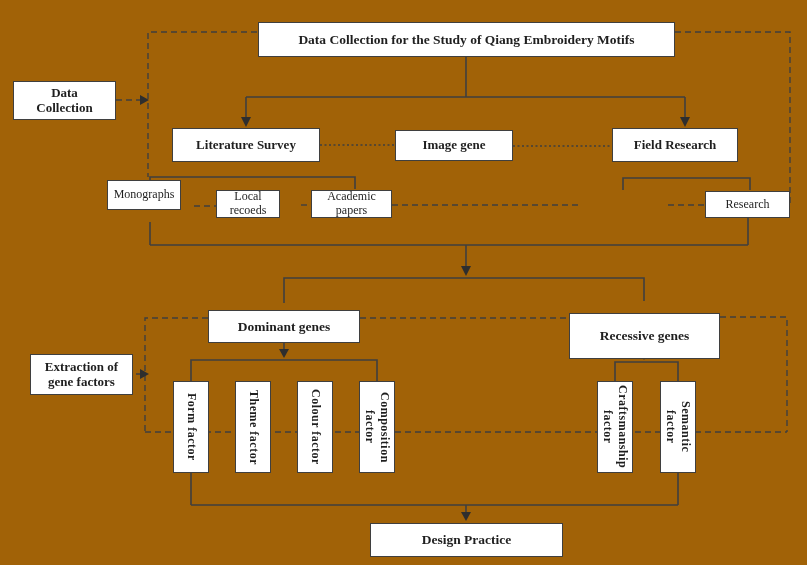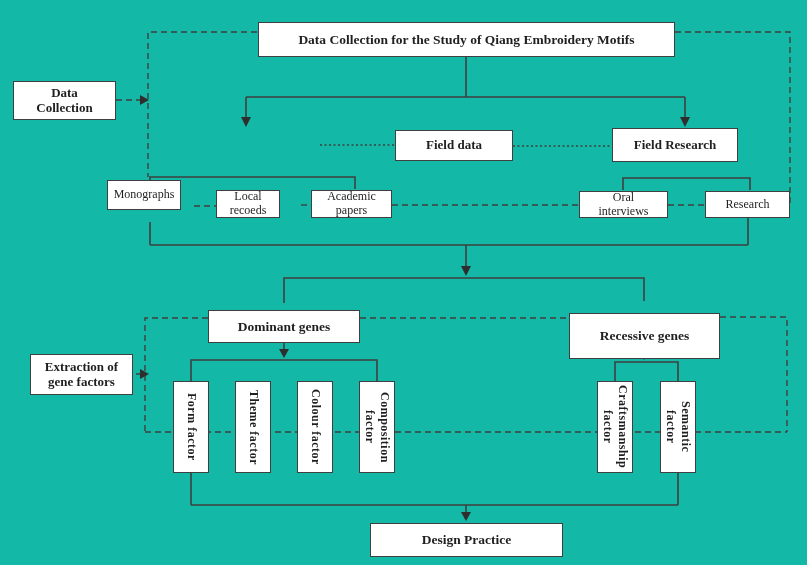--- a/index.html
+++ b/index.html
@@ -1,17 +1,17 @@
 <!DOCTYPE html>
 <html><head>
 <meta charset="utf-8">
 <style>
   html,body{margin:0;padding:0;background:#ffffff;}
   #stage{
-    position:relative;width:807px;height:565px;background:#14b8a6;
+    position:relative;width:807px;height:565px;background:#a16207;
     font-family:"Liberation Serif","DejaVu Serif",serif;color:#1f1f1f;overflow:hidden;
   }
   #wires{position:absolute;left:0;top:0;z-index:1;}
   .node{
     position:absolute;z-index:2;background:#ffffff;border:1.6px solid #3f3f3f;
     display:flex;align-items:center;justify-content:center;text-align:center;
     white-space:pre-line;line-height:1.15;box-sizing:border-box;
   }
   .bold{font-weight:bold;}
   .light{border-width:1.3px;font-weight:normal;}
@@ -97,30 +97,29 @@
       <line class="solid" x1="466" y1="505" x2="466" y2="513"></line>
       <polygon class="ah" points="461,512 471,512 466,521"></polygon>
     </g>
   </svg>
 
   <div class="node bold" style="left:258px;top:22px;width:417px;height:35px;font-size:13.5px">Data Collection for the Study of Qiang Embroidery Motifs</div>
 
   <div class="node bold" style="left:13px;top:81px;width:103px;height:39px;font-size:13px">Data
 Collection</div>
 
-  <div class="node bold" style="left:395px;top:130px;width:118px;height:31px;font-size:13px">Field data</div>
+  <div class="node bold" style="left:172px;top:128px;width:148px;height:34px;font-size:13px">Literature Survey</div>
+  <div class="node bold" style="left:395px;top:130px;width:118px;height:31px;font-size:13px">Image gene</div>
   <div class="node bold" style="left:612px;top:128px;width:126px;height:34px;font-size:13px">Field Research</div>
 
   <div class="node light" style="left:107px;top:180px;width:74px;height:30px;font-size:12px">Monographs</div>
   <div class="node light" style="left:216px;top:190px;width:64px;height:28px;font-size:12px">Local
 recoeds</div>
   <div class="node light" style="left:311px;top:190px;width:81px;height:28px;font-size:12px">Academic
 papers</div>
-  <div class="node light" style="left:579px;top:191px;width:89px;height:27px;font-size:12px">Oral
-interviews</div>
   <div class="node light" style="left:705px;top:191px;width:85px;height:27px;font-size:12px">Research</div>
 
   <div class="node bold" style="left:208px;top:310px;width:152px;height:33px;font-size:13.5px">Dominant genes</div>
   <div class="node bold" style="left:569px;top:313px;width:151px;height:46px;font-size:13.5px">Recessive genes</div>
 
   <div class="node bold" style="left:30px;top:354px;width:103px;height:41px;font-size:13px">Extraction of
 gene factors</div>
 
   <div class="node vnode" style="left:173px;top:381px;width:36px;height:92px">Form factor</div>
   <div class="node vnode" style="left:235px;top:381px;width:36px;height:92px">Theme factor</div>

